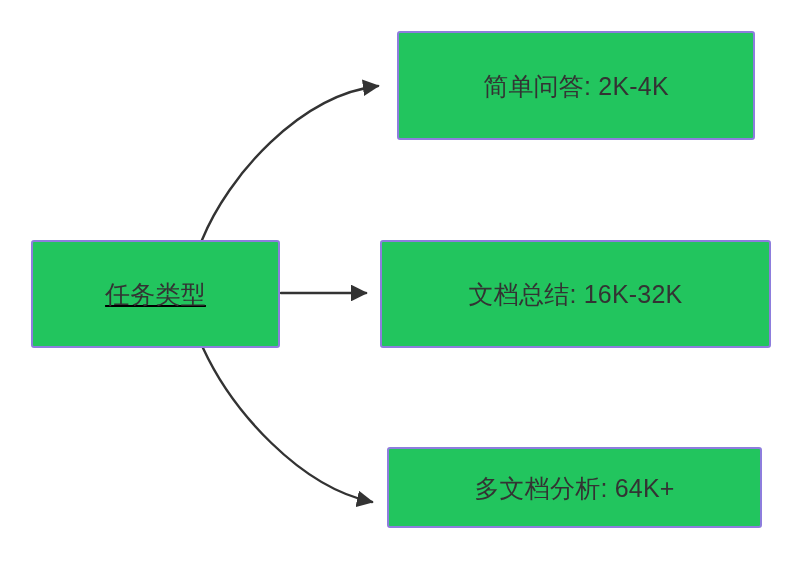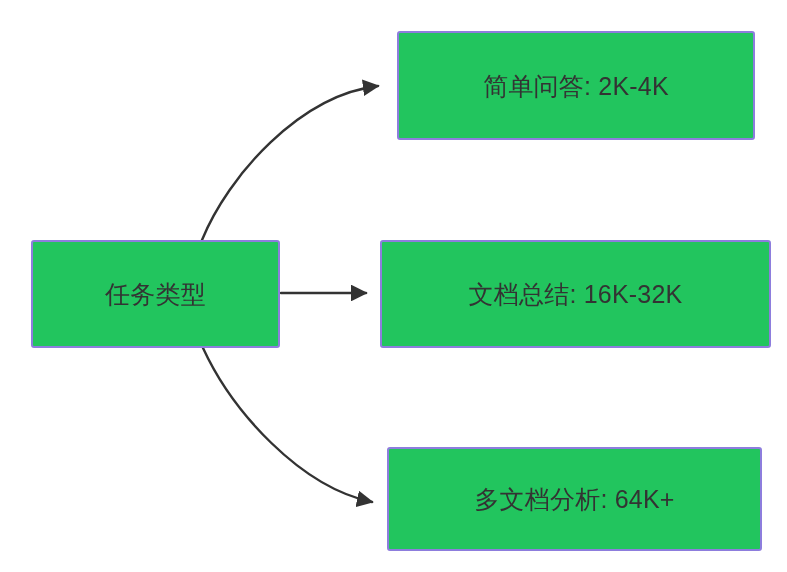--- a/index.html
+++ b/index.html
@@ -41,39 +41,40 @@
     color: #333333;
     letter-spacing: 0.2px;
     line-height: 1.2;
     white-space: nowrap;
   }
   #node-source {
     left: 31px;
     top: 240px;
     width: 249px;
     height: 108px;
+    text-decoration: underline;
   }
   #node-t0 {
     left: 397px;
     top: 31px;
     width: 358px;
     height: 109px;
   }
   #node-t1 {
     left: 380px;
     top: 240px;
     width: 391px;
     height: 108px;
     align-items: center;
   }
   #node-t2 {
     left: 387px;
     top: 447px;
     width: 375px;
-    height: 104px;
+    height: 81px;
   }
 </style>
 </head>
 <body>
 
 <div id="canvas">
 
   <svg id="edge-layer" viewBox="0 0 787 572" width="787" height="572" xmlns="http://www.w3.org/2000/svg">
     <defs>
       <marker id="arrow" viewBox="0 0 10 10" refX="9" refY="5" markerWidth="7" markerHeight="7" orient="auto-start-reverse">

